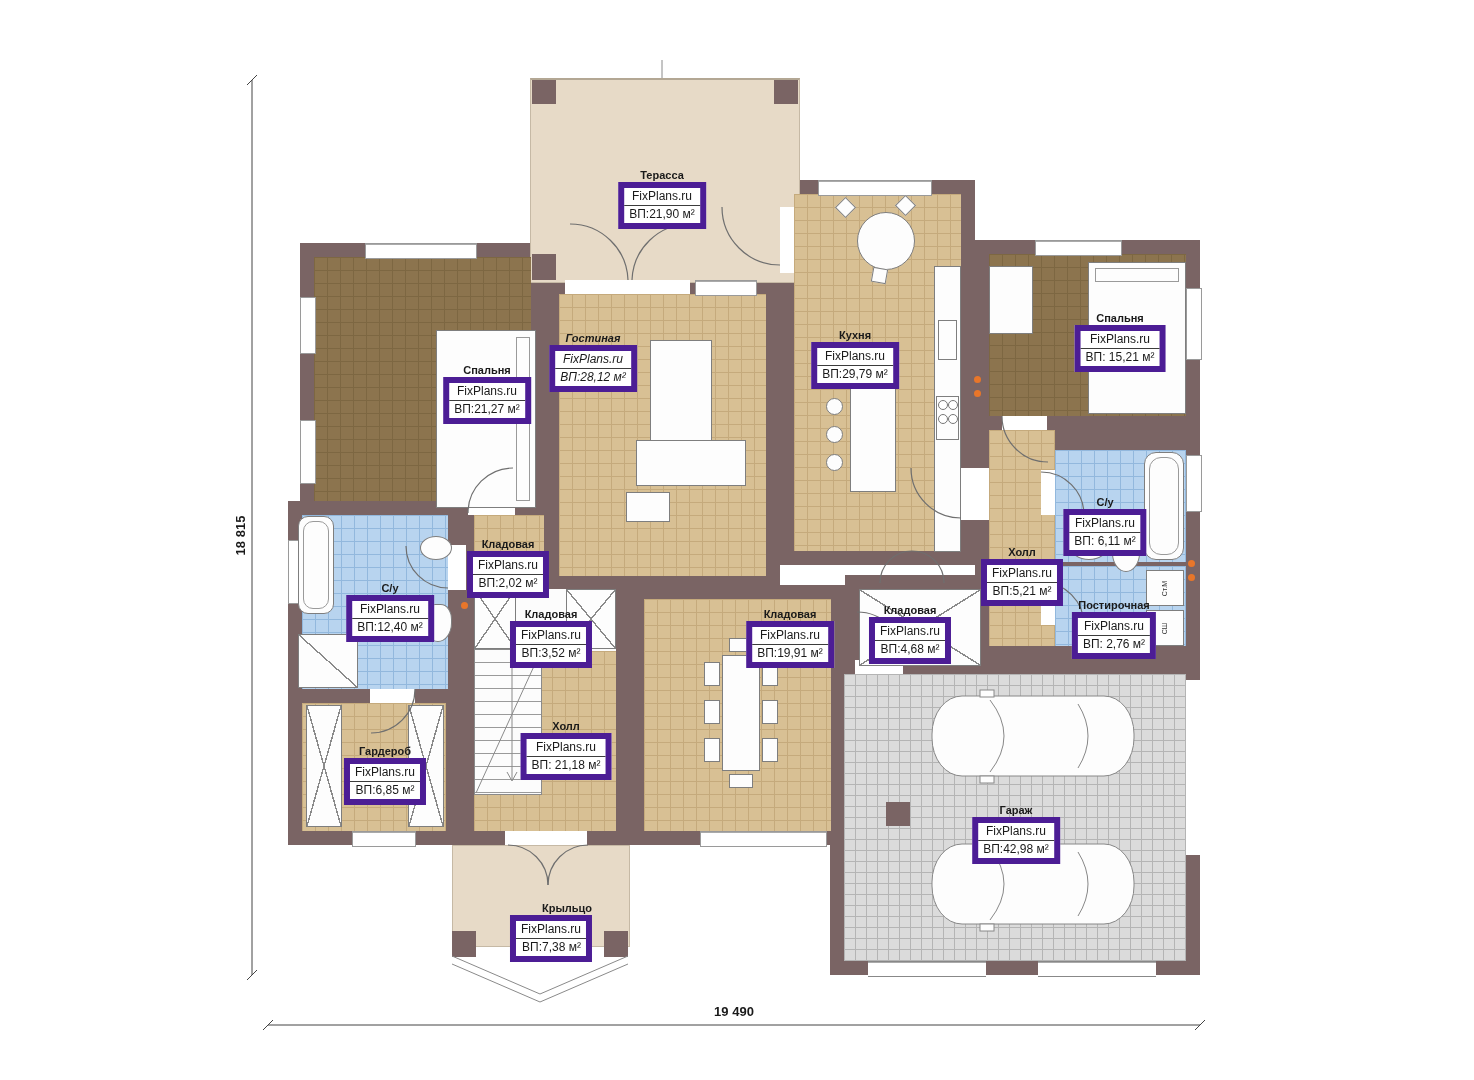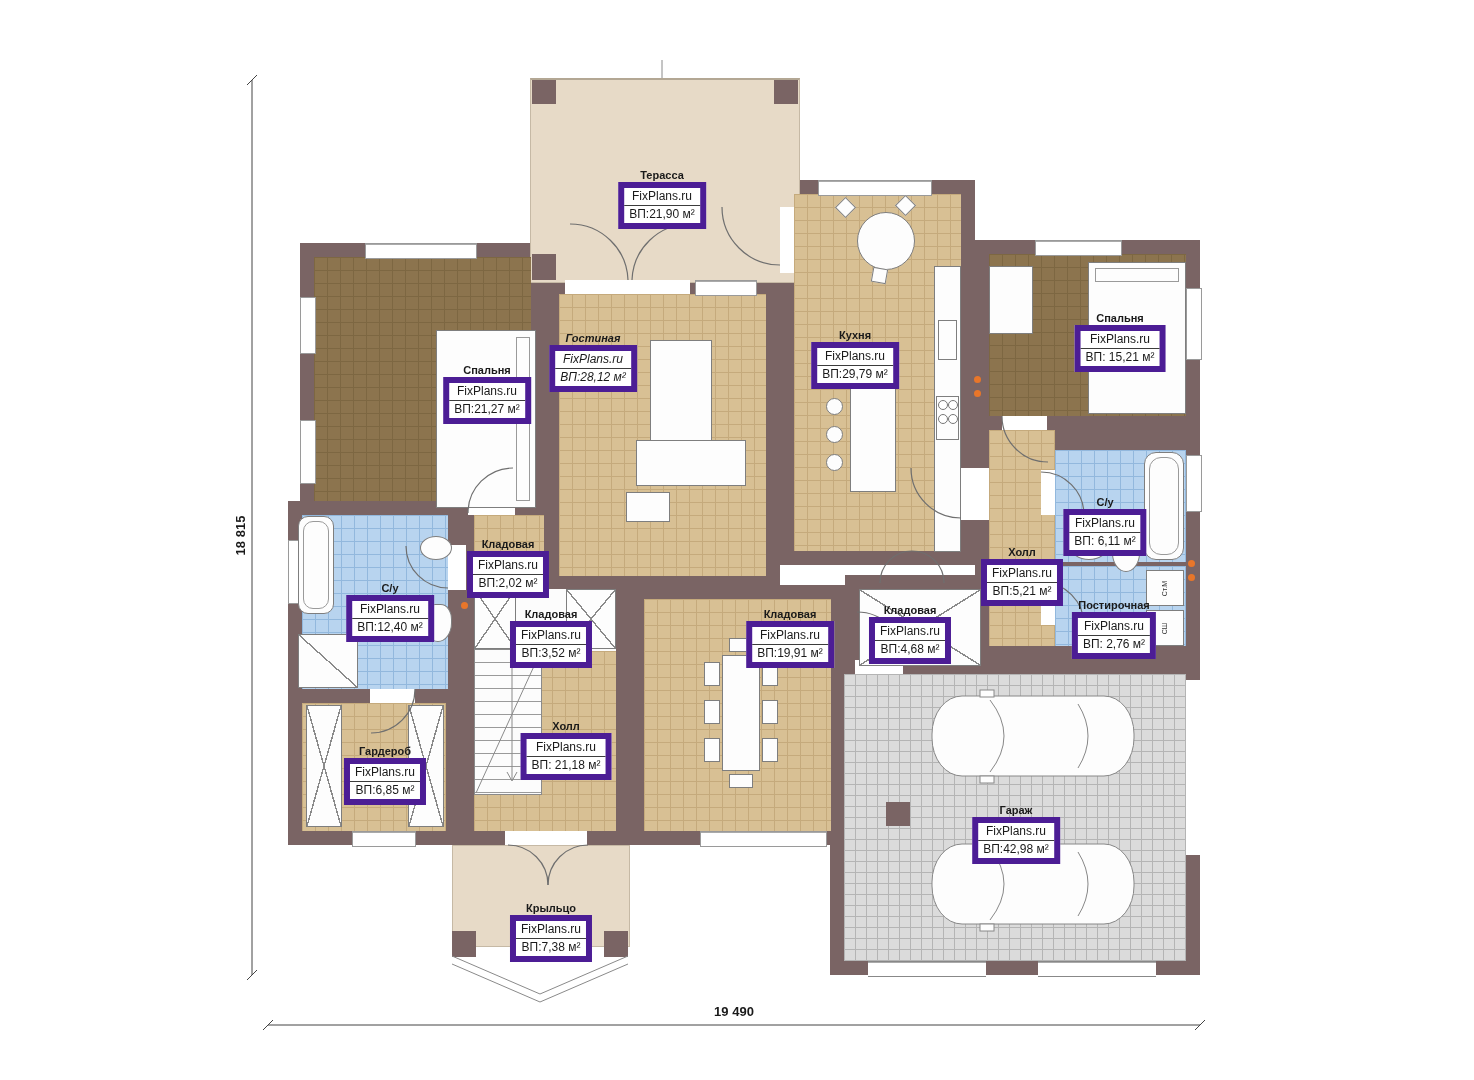--- a/index.html
+++ b/index.html
@@ -319,19 +319,19 @@
   <div class="rlabel" style="left:385px;top:731px;border-radius:16px;">
     <div class="rname">Гардероб</div>
     <div class="rbox"><div class="row1">FixPlans.ru</div>
     <div class="row2">ВП:6,85 м²</div></div>
   </div>
   <div class="rlabel" style="left:1016px;top:790px;">
     <div class="rname">Гараж</div>
     <div class="rbox"><div class="row1">FixPlans.ru</div>
     <div class="row2">ВП:42,98 м²</div></div>
   </div>
-  <div class="rlabel" style="left:551px;top:888px;">
+  <div class="rlabel" style="left:551px;top:888px;text-align:right;">
     <div class="rname">Крыльцо</div>
     <div class="rbox"><div class="row1">FixPlans.ru</div>
     <div class="row2">ВП:7,38 м²</div></div>
   </div>
 
 </div>
 
 </body></html>

